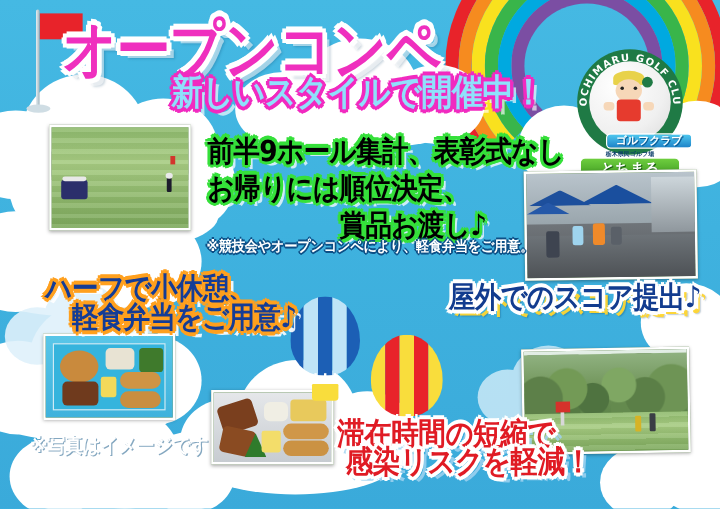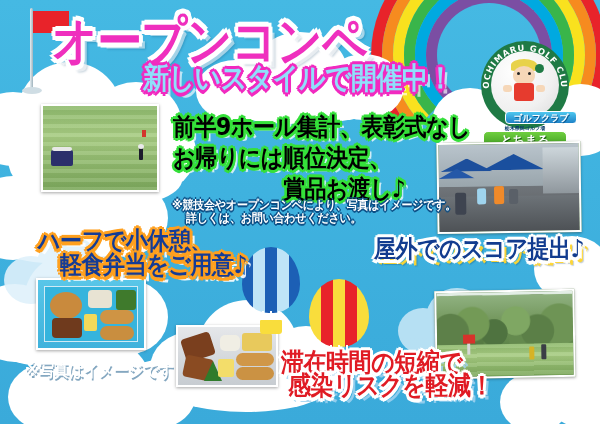--- a/index.html
+++ b/index.html
@@ -406,22 +406,21 @@
   </div>
 
   <div class="tx title" style="left:52px; top:13px;">オープンコンペ</div>
 
   <div class="tx subtitle" style="left:143px; top:63px;">新しいスタイルで開催中！</div>
 
   <div class="tx bodytx" style="left:173px; top:114px;">前半9ホール集計、表彰式なし</div>
   <div class="tx bodytx" style="left:173px; top:145px;">お帰りには順位決定、</div>
   <div class="tx bodytx" style="left:283px; top:176px;">賞品お渡し♪</div>
 
-  <div class="tx note" style="left:172px; top:199px;">※競技会やオープンコンペにより、写真はイメージです。</div>
-  <div class="tx note" style="left:186px; top:212px;">詳しくは、お問い合わせください。</div>
+  <div class="tx note" style="left:172px; top:199px;">※競技会やオープンコンペにより、軽食弁当をご用意。</div>
 
   <div class="tx orange" style="left:38px; top:228px;">ハーフで小休憩、</div>
   <div class="tx orange" style="left:60px; top:252px;">軽食弁当をご用意♪</div>
 
   <div class="tx navy" style="left:374px; top:236px;">屋外でのスコア提出♪</div>
 
   <div class="tx red" style="left:281px; top:349px;">滞在時間の短縮で</div>
   <div class="tx red" style="left:288px; top:372px;">感染リスクを軽減！</div>
 
   <div class="tx whitenote" style="left:25px; top:363px;">※写真はイメージです</div>

